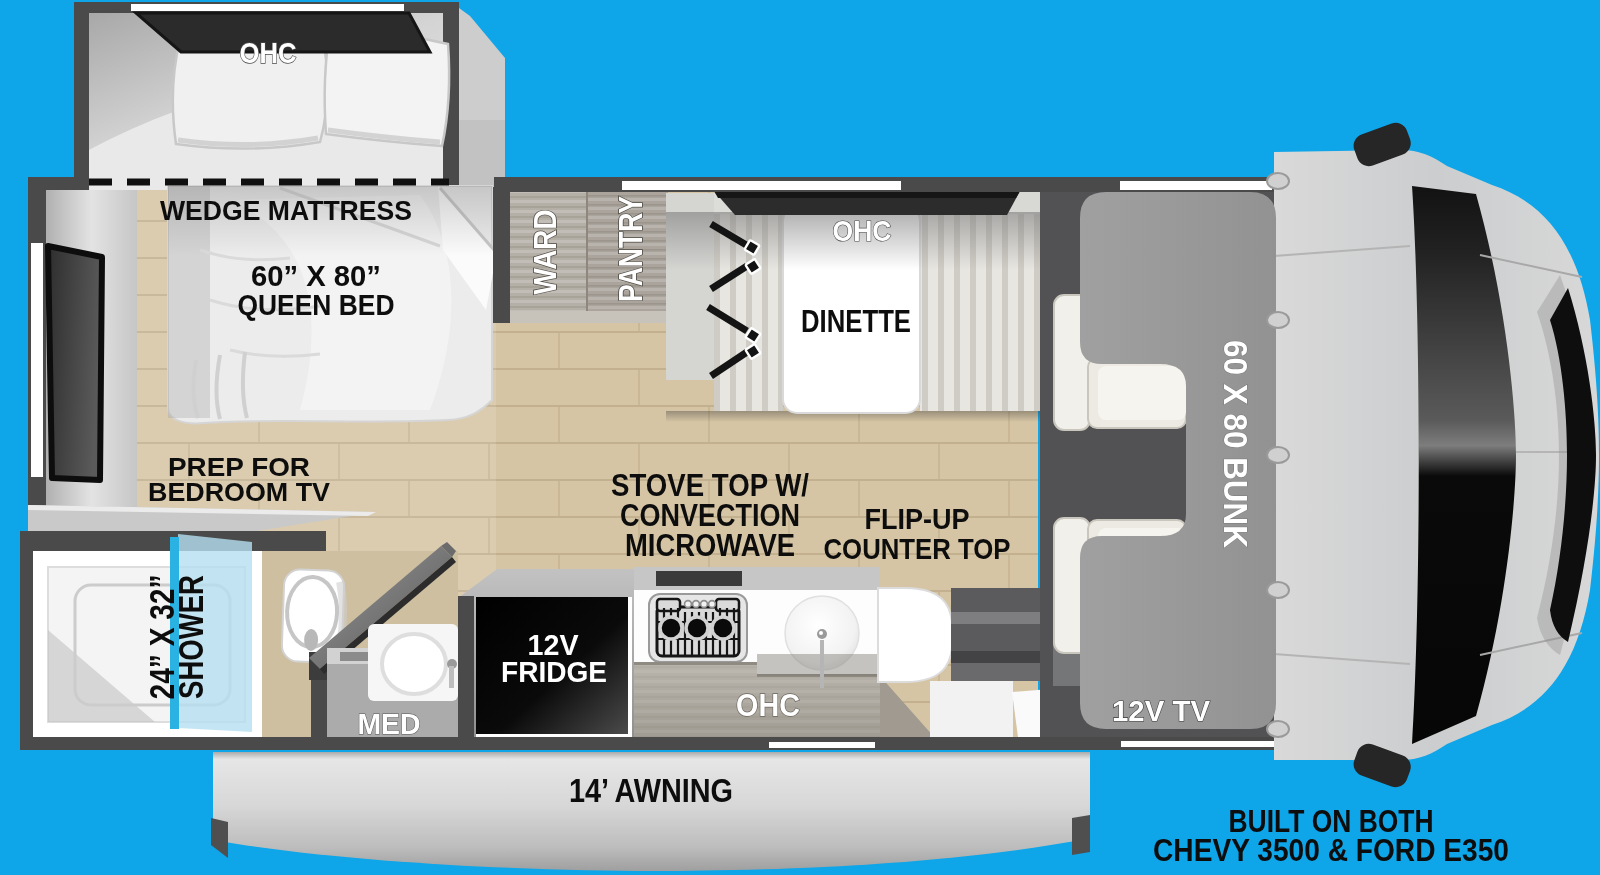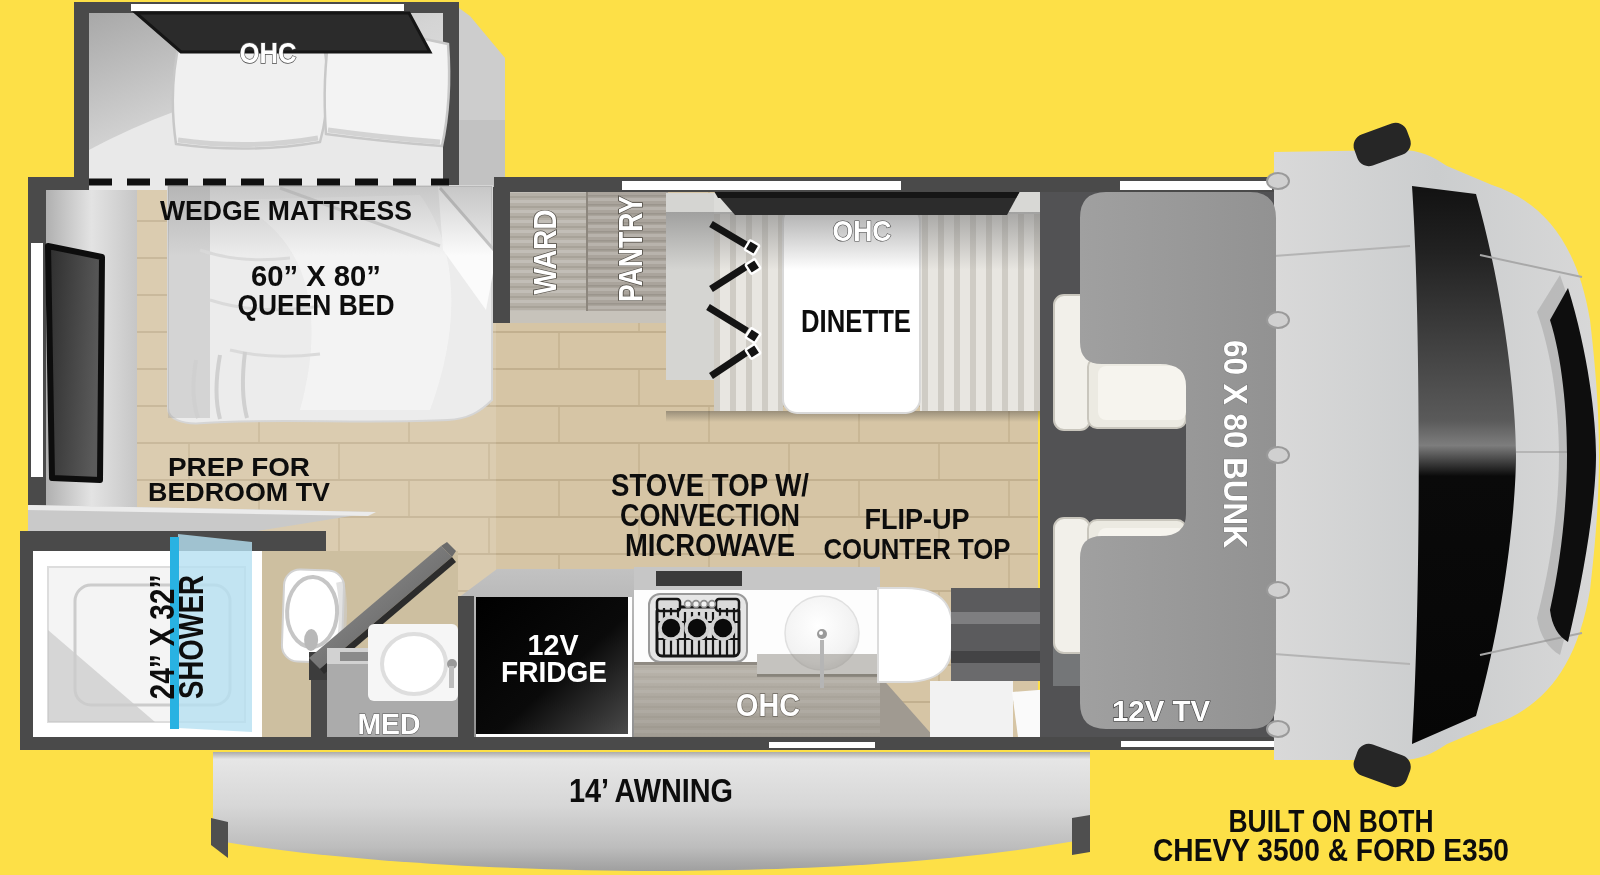--- a/index.html
+++ b/index.html
@@ -1,16 +1,16 @@
 <!DOCTYPE html>
 <html><head>
 <meta charset="utf-8">
 <style>
   html,body{margin:0;padding:0;background:#fff;}
-  #stage{position:relative;width:1600px;height:875px;background:#fde047;overflow:hidden;
+  #stage{position:relative;width:1600px;height:875px;background:#0ea5e9;overflow:hidden;
     font-family:"Liberation Sans", sans-serif;}
   svg text{font-family:"Liberation Sans", sans-serif;font-weight:bold;}
 </style>
 </head>
 <body>
 <div id="stage">
 <svg width="1600" height="875" viewBox="0 0 1600 875" xmlns="http://www.w3.org/2000/svg">
 <defs>
   <pattern id="plank" width="150" height="74" patternUnits="userSpaceOnUse">
     <rect width="150" height="74" fill="#d6c5a5"></rect>

